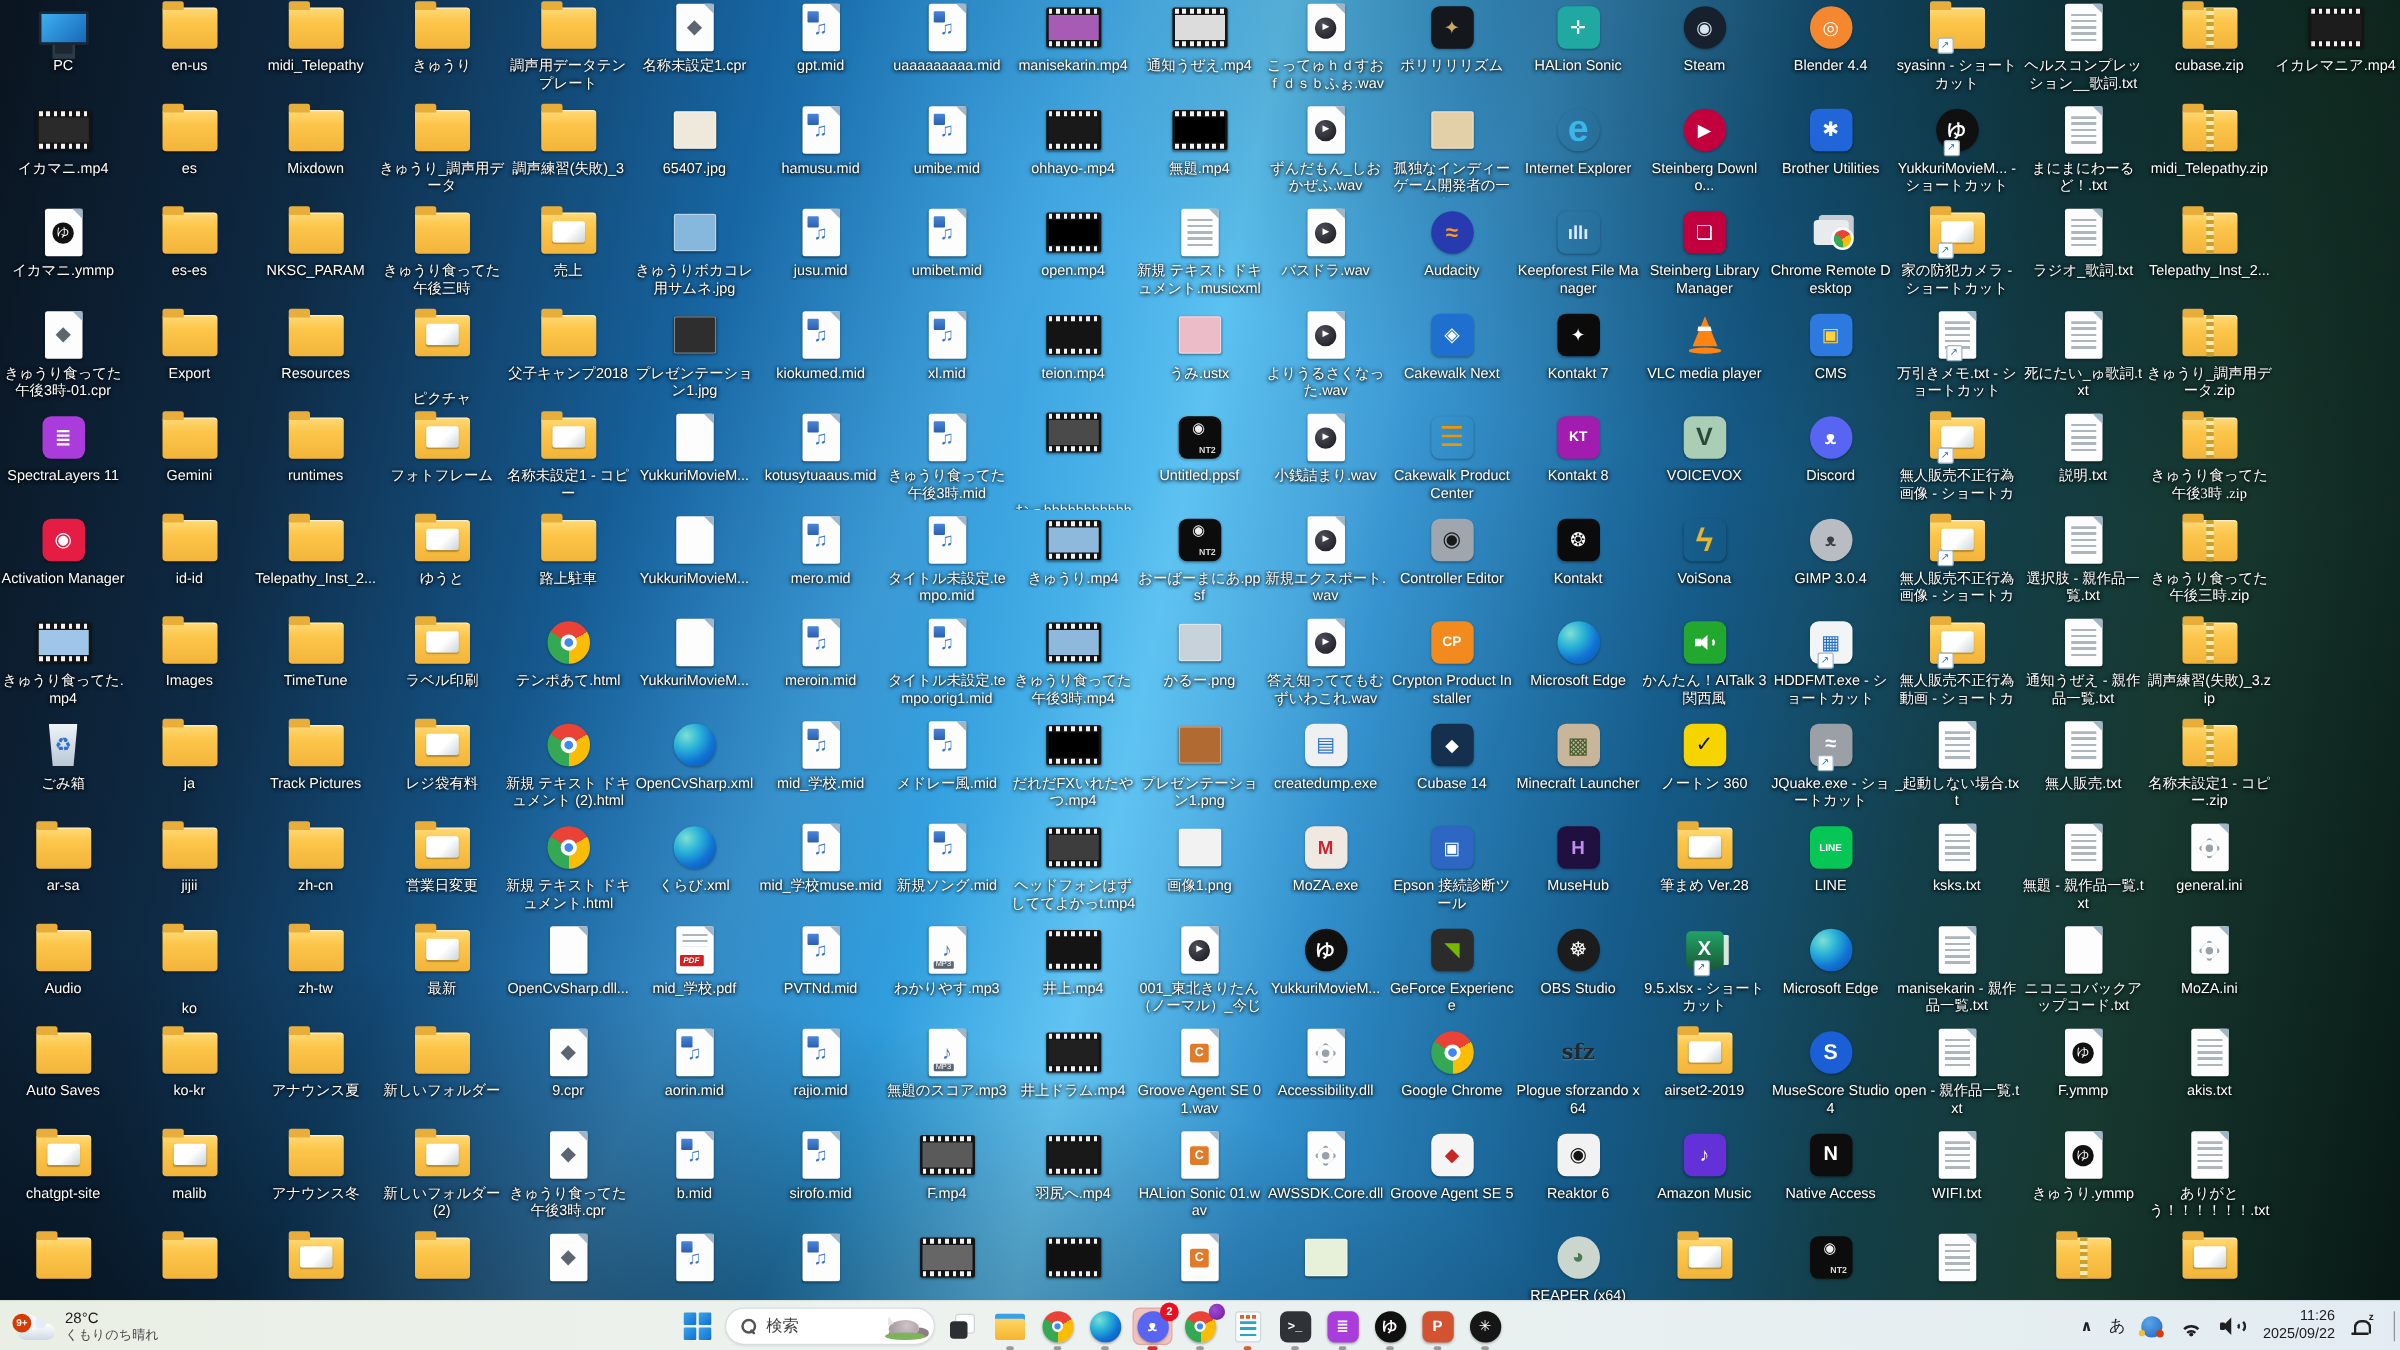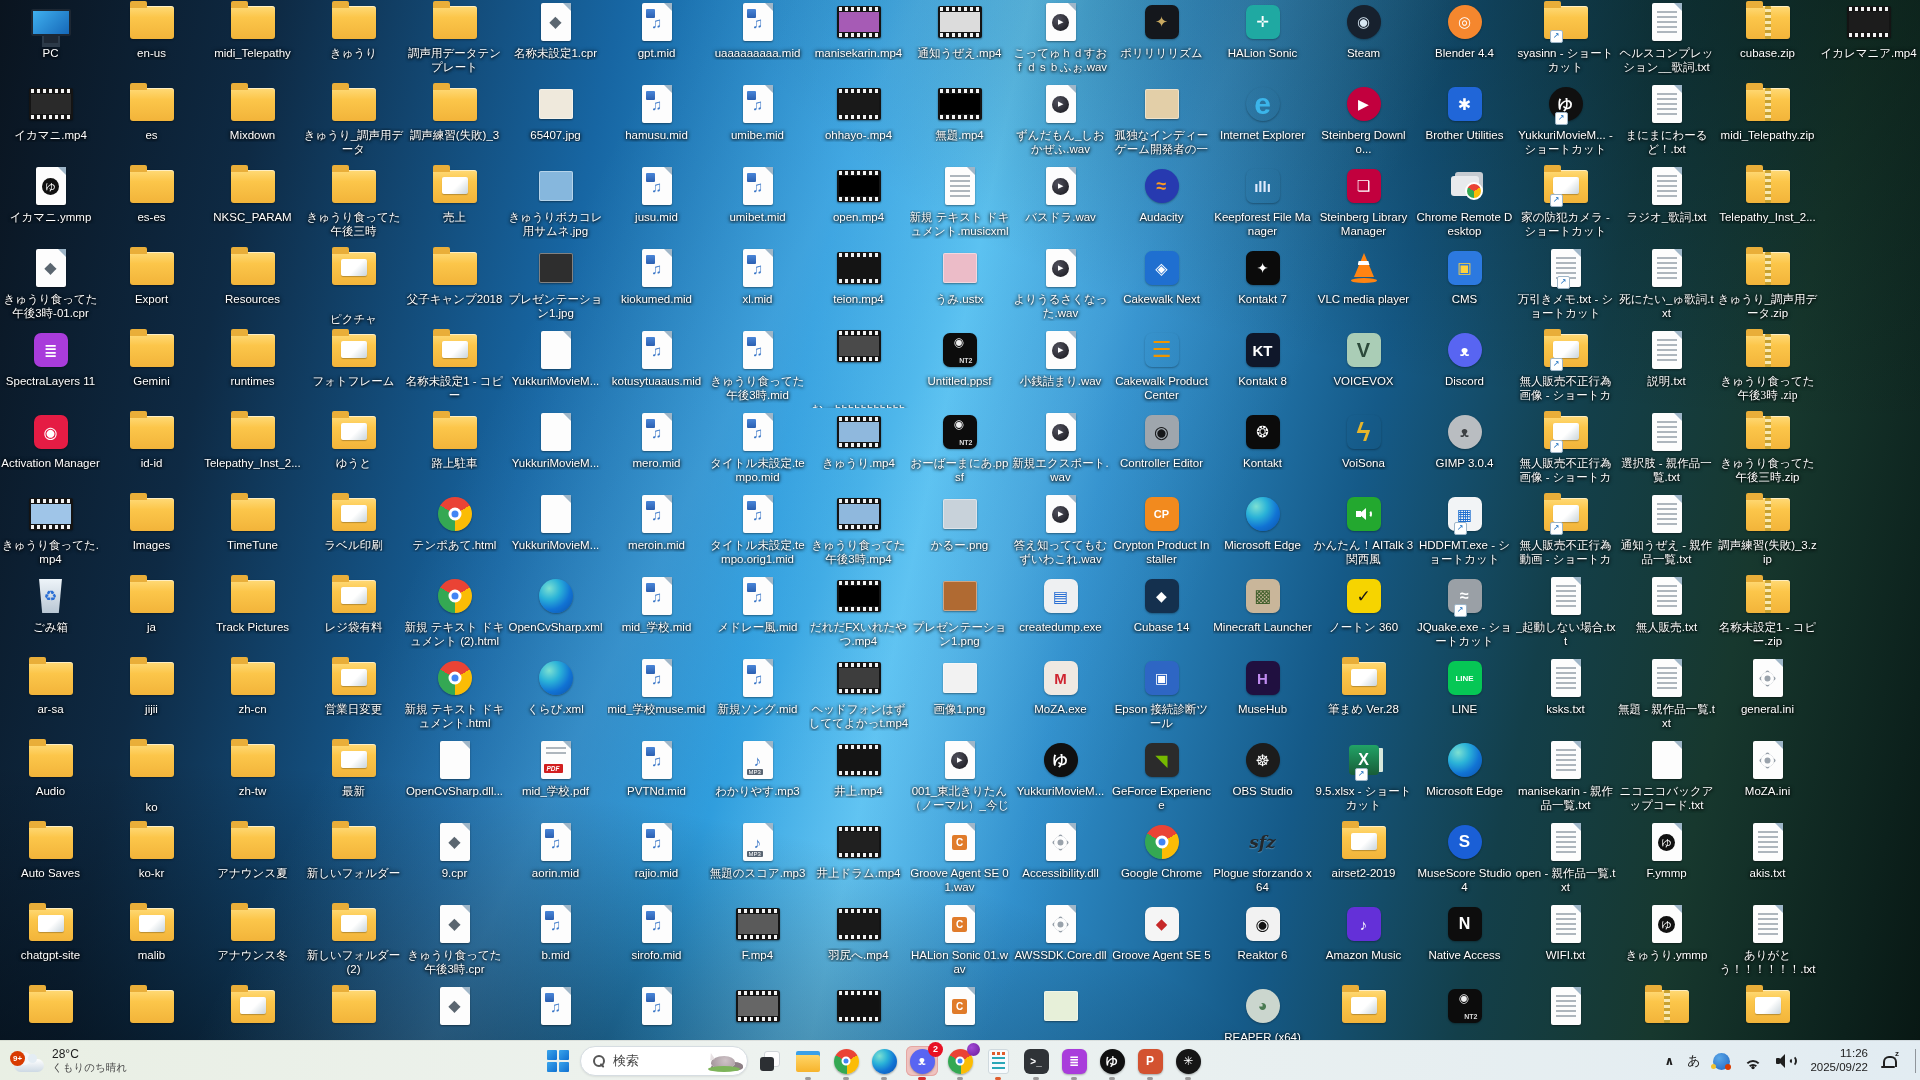--- a/index.html
+++ b/index.html
@@ -57,21 +57,21 @@
   .spkw{position:relative;width:18px;height:14px}
   .spkw:before{content:"";position:absolute;left:1px;top:4px;width:5px;height:6px;background:#fff}
   .spkw:after{content:"";position:absolute;left:4px;top:1px;border:6px solid transparent;border-right:7px solid #fff;border-left:0}
   .spkw i{position:absolute;right:1px;top:50%;transform:translateY(-50%);width:8px;height:8px;border:2px solid transparent;border-right-color:#fff;border-radius:50%}
 
   .excel{position:relative;width:30px;height:30px;background:linear-gradient(#21a366,#185c37);border-radius:4px;color:#fff;font-weight:bold;font-size:16px;display:flex;align-items:center;justify-content:center}
   .excel:after{content:"";position:absolute;right:-4px;top:3px;width:10px;height:24px;background:#d8e8dd;border-radius:1px;z-index:-1}
   .nt2{width:34px;height:34px;background:#0c0c0c;border-radius:7px;position:relative;color:#fff;box-shadow:0 1px 2px rgba(0,0,0,.3)}
   .nt2:before{content:"◉";position:absolute;top:2px;left:11px;font-size:12px;color:#eee}
   .nt2:after{content:"NT2";position:absolute;bottom:3px;right:4px;font-size:7px;color:#ddd;font-weight:bold}
-  .sfz{font-family:"DejaVu Serif",serif;font-style:italic;font-weight:bold;font-size:17px;color:#23282c;text-shadow:0 1px 1px rgba(255,255,255,.25)}
+  .sfz{font-family:"DejaVu Serif",serif;font-weight:bold;font-size:17px;color:#23282c;text-shadow:0 1px 1px rgba(255,255,255,.25)}
   .vlc{position:relative;width:26px;height:30px}
   .vlc:before{content:"";position:absolute;left:3px;top:0;border-left:10px solid transparent;border-right:10px solid transparent;border-bottom:24px solid #ff8412}
   .vlc:after{content:"";position:absolute;left:7px;top:8px;width:12px;height:4px;background:#fff;clip-path:polygon(10% 0,90% 0,100% 100%,0 100%)}
   .vlc i{position:absolute;bottom:0;left:0;width:26px;height:5px;background:#ff8412;border-radius:50%}
   .crd{position:relative;width:28px;height:20px;background:#e8eaed;border-radius:3px;box-shadow:4px -4px 0 #c6cbd1}
   .crd:after{content:"";position:absolute;right:-4px;bottom:-4px;width:14px;height:14px;border-radius:50%;background:conic-gradient(from -60deg,#ea4335 0 120deg,#fbbc05 120deg 240deg,#34a853 240deg 360deg);border:2px solid #fff}
   .monitor{width:40px;height:27px;background:linear-gradient(135deg,#3fb0ef,#1668b8);border:2px solid #1d2733;border-radius:2px;position:relative}
   .monitor:after{content:"";position:absolute;left:50%;bottom:-9px;transform:translateX(-50%);width:14px;height:7px;background:#1d2733;box-shadow:0 2px 0 2px #2c3a48}
   .recycle{width:26px;height:34px;background:linear-gradient(#eef4f9,#b9c7d4);clip-path:polygon(6% 0,94% 0,82% 100%,18% 100%);display:flex;align-items:center;justify-content:center;color:#2b6fd4;font-size:15px}
 
@@ -705,21 +705,21 @@
       <div class="lb">小銭詰まり.wav</div>
     </div>
     <div class="cell" title="Cakewalk Product Center" style="left: 1111px; top: 328px;">
       <span class="icwrap">
         <span class="appic" style="background: transparent; color: rgb(240, 149, 0); font-size: 22px;">☰</span>
       </span>
       <div class="lb">Cakewalk Product Center</div>
     </div>
     <div class="cell" title="Kontakt 8" style="left: 1212px; top: 328px;">
       <span class="icwrap">
-        <span class="appic" style="background: #0f172a; color: rgb(255, 255, 255); font-size: 15px;">KT</span>
+        <span class="appic" style="background: #a21caf; color: rgb(255, 255, 255); font-size: 11px;">KT</span>
       </span>
       <div class="lb">Kontakt 8</div>
     </div>
     <div class="cell" title="VOICEVOX" style="left: 1313px; top: 328px;">
       <span class="icwrap">
         <span class="appic" style="background: rgb(170, 205, 182); color: rgb(44, 74, 58); font-size: 20px;">V</span>
       </span>
       <div class="lb">VOICEVOX</div>
     </div>
     <div class="cell" title="Discord" style="left: 1414px; top: 328px;">

